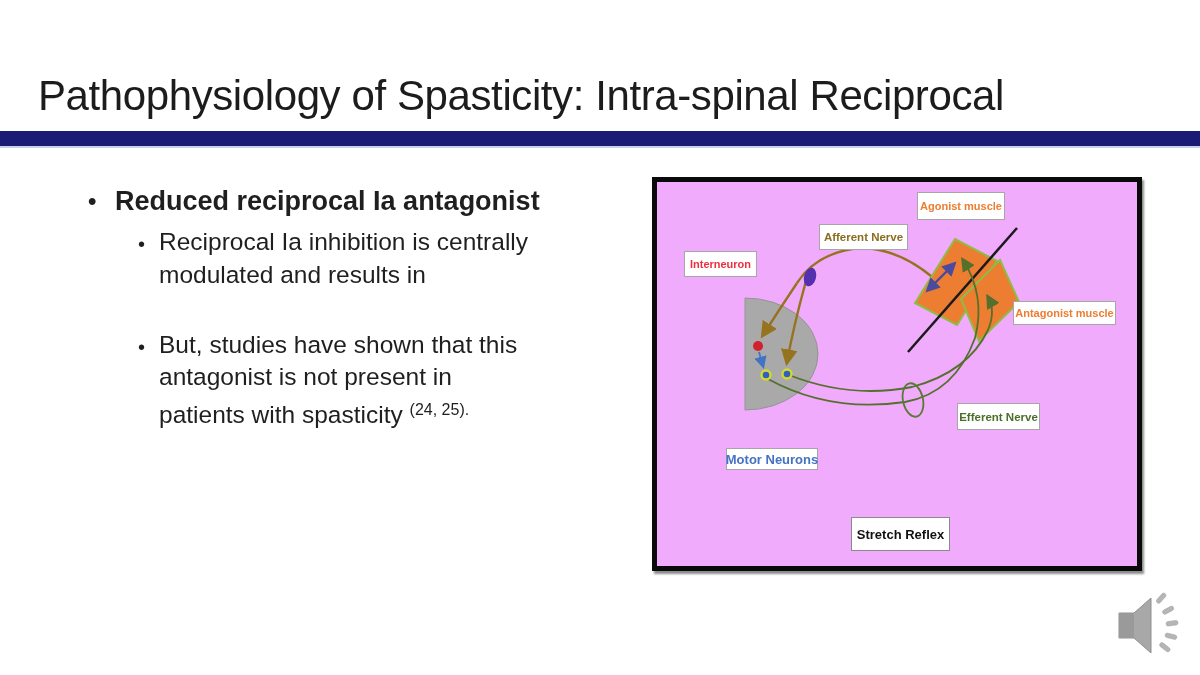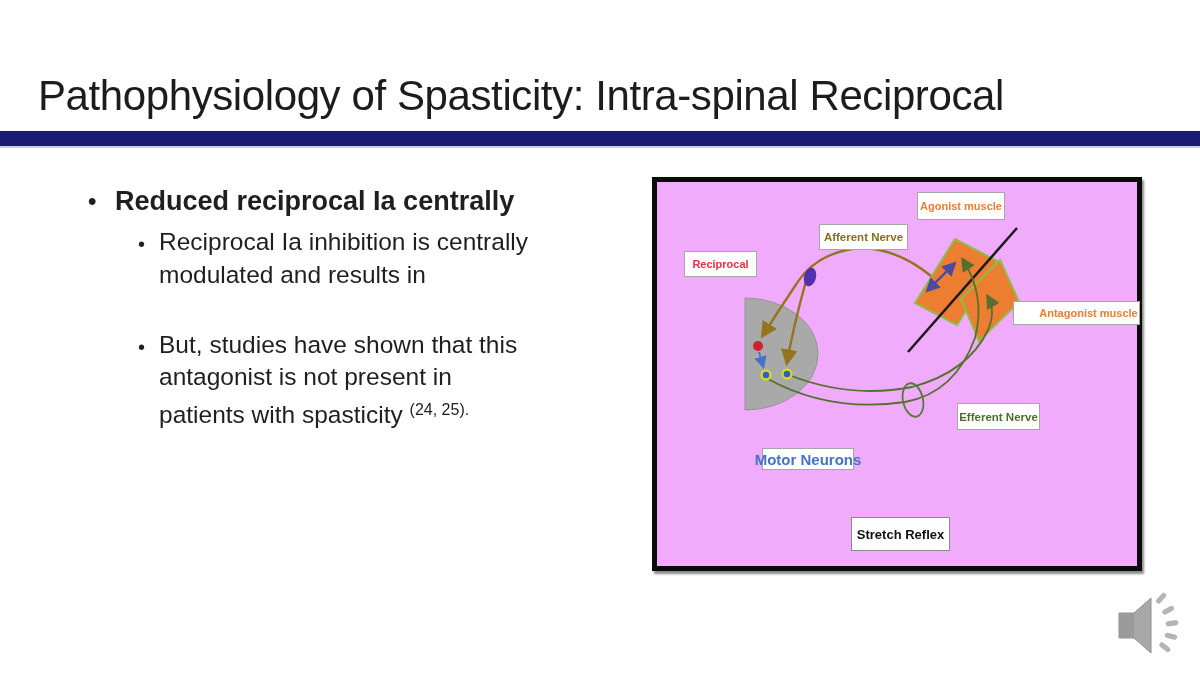--- a/index.html
+++ b/index.html
@@ -38,40 +38,40 @@
     box-shadow:2px 3px 2px rgba(0,0,0,0.45);
   }
   .diagram svg{position:absolute;left:0;top:0;}
   .dlabel{
     position:absolute;display:flex;align-items:center;justify-content:center;
     background:#fff;border:1px solid #a6a6a6;font-weight:bold;white-space:nowrap;
   }
   .lbl-agonist   {left:260px;top:10px; width:86px; height:26px;font-size:11px;color:#ED7D31;}
   .lbl-afferent  {left:149px;top:42px; width:87px; height:24px;font-size:11.5px;color:#8a6d1f;margin-left:13px;}
   .lbl-interneuron{left:27px;top:69px; width:71px; height:24px;font-size:11px;color:#ee2f3f;}
-  .lbl-antagonist{left:356px;top:119px;width:101px;height:22px;font-size:11px;color:#ED7D31;padding-left:24px;}
+  .lbl-antagonist{left:356px;top:119px;width:101px;height:22px;font-size:11px;color:#ED7D31;}
   .lbl-efferent  {left:300px;top:221px;width:81px; height:25px;font-size:11.5px;color:#4c6e28;}
-  .lbl-motor     {left:69px; top:266px;width:90px; height:20px;font-size:15px;color:#4472c4;margin-left:36px;}
+  .lbl-motor     {left:69px; top:266px;width:90px; height:20px;font-size:13px;color:#4472c4;}
   .lbl-stretch   {left:194px;top:335px;width:97px; height:32px;font-size:13px;color:#111;border-color:#8a8a8a;}
 
   
   .audio{position:absolute;left:1112px;top:585px;width:84px;height:84px;cursor:pointer;}
 </style>
 </head>
 <body>
 
 <div class="slide">
 
   <div class="title">Pathophysiology of Spasticity: Intra-spinal Reciprocal</div>
   <div class="accent-bar"></div>
 
   <div class="content">
     <div class="b-main">
       <span class="dot">•</span>
-      <span>Reduced reciprocal Ia centrally</span>
+      <span>Reduced reciprocal Ia antagonist</span>
     </div>
     <div class="sub">
       <div class="sub-item">
         <span class="dot">•</span>
         <span class="sub-lines">
           <span>Reciprocal Ia inhibition is centrally</span><br>
           <span>modulated and results in</span><br>
           <br>
         </span>
       </div>
@@ -125,21 +125,21 @@
 
       <circle cx="758" cy="346" r="5" fill="#d1202f"></circle>
       <line x1="759" y1="352" x2="763" y2="366" stroke="#4472c4" stroke-width="1.8" marker-end="url(#arrBlue)"></line>
 
       <circle cx="766" cy="375" r="4.5" fill="#2f5fc4" stroke="#d4d92c" stroke-width="2.4"></circle>
       <circle cx="787" cy="374" r="4.5" fill="#2f5fc4" stroke="#d4d92c" stroke-width="2.4"></circle>
     </svg>
 
     <div class="dlabel lbl-agonist">Agonist muscle</div>
     <div class="dlabel lbl-afferent">Afferent Nerve</div>
-    <div class="dlabel lbl-interneuron">Reciprocal</div>
+    <div class="dlabel lbl-interneuron">Interneuron</div>
     <div class="dlabel lbl-antagonist">Antagonist muscle</div>
     <div class="dlabel lbl-efferent">Efferent Nerve</div>
     <div class="dlabel lbl-motor">Motor Neurons</div>
     <div class="dlabel lbl-stretch">Stretch Reflex</div>
   </div>
 
   <div class="audio">
     <svg width="84" height="84" viewBox="0 0 84 84">
       <polygon points="7,28 22,28 39,13 39,68 22,53 7,53" fill="#a8a8a8" stroke="#8f8f8f" stroke-width="1"></polygon>
       <polygon points="7,28 22,28 22,53 7,53" fill="#9a9a9a"></polygon>

